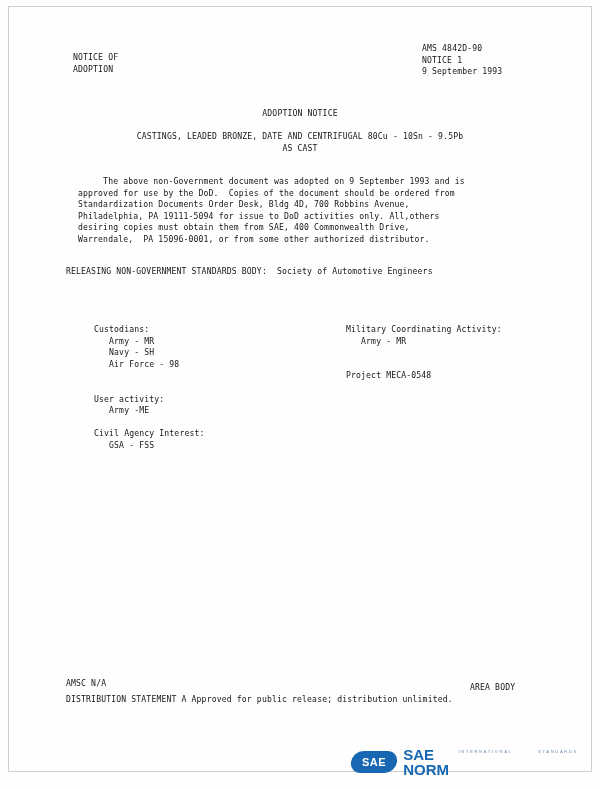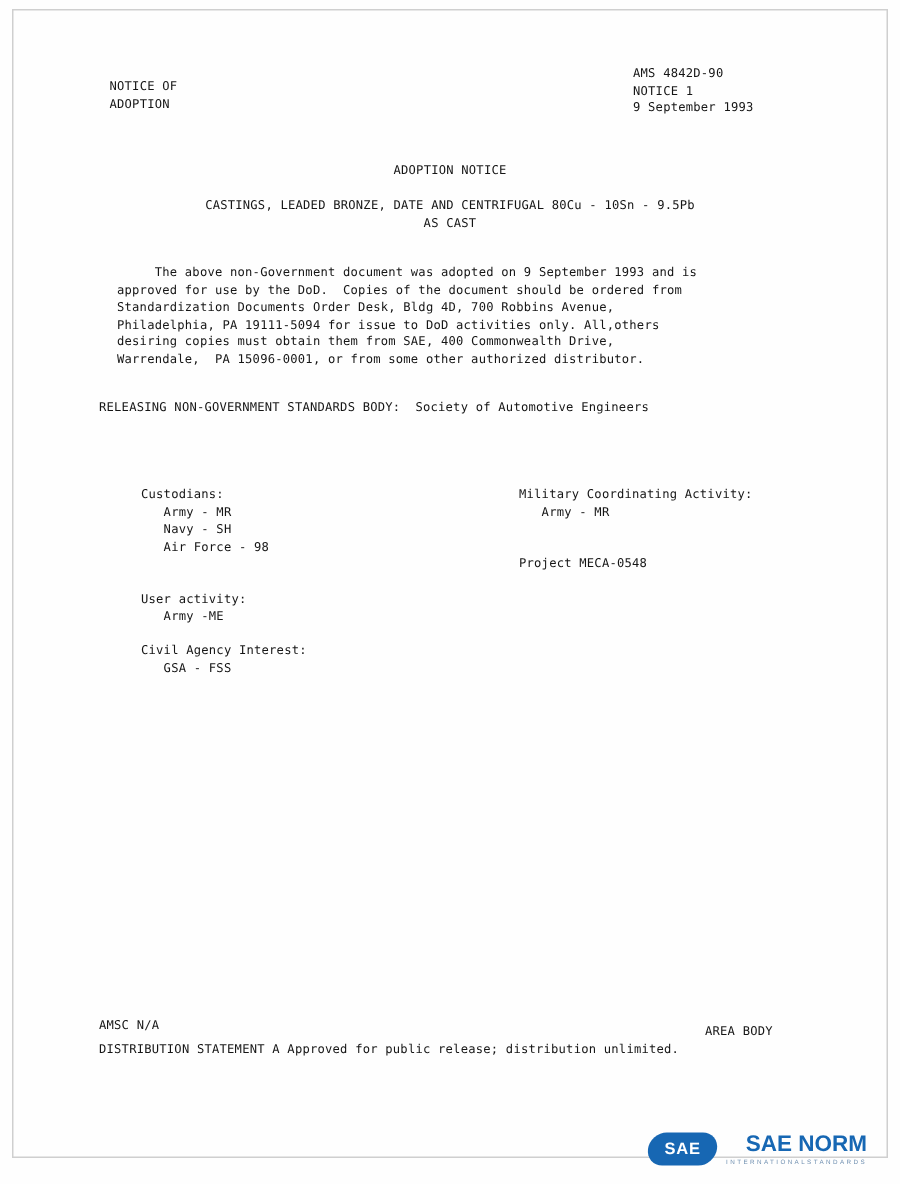--- a/index.html
+++ b/index.html
@@ -133,21 +133,21 @@
   .logo-sub {
     font-family: "Liberation Sans", sans-serif;
     font-size: 4.2px;
     color: #6f8fb0;
     letter-spacing: 1.6px;
     margin-top: 2px;
     display: flex;
     justify-content: space-between;
     width: 100%;
   }
-  .logo-stack { display: flex; flex-direction: column; text-align: right; }
+  .logo-stack { display: flex; flex-direction: row; }
 </style>
 </head>
 <body>
 
 <div class="page">
   <div class="scan-frame"></div>
 
   <div class="doc">
 
     <div class="mono hdr-left">NOTICE OF

